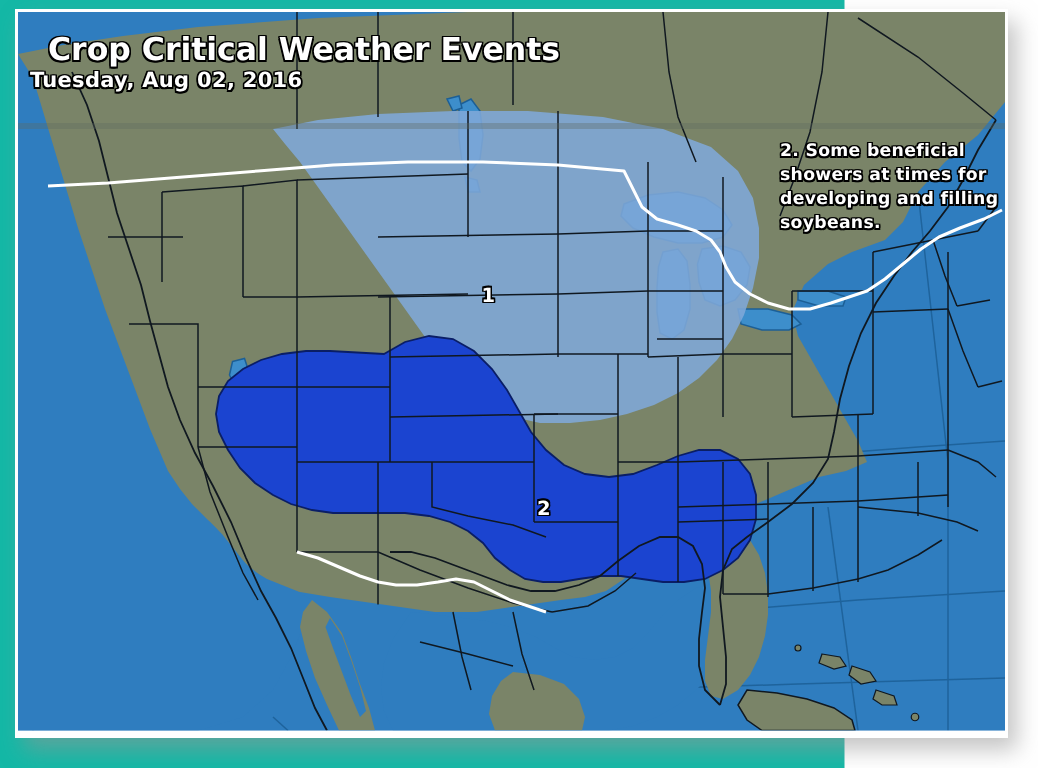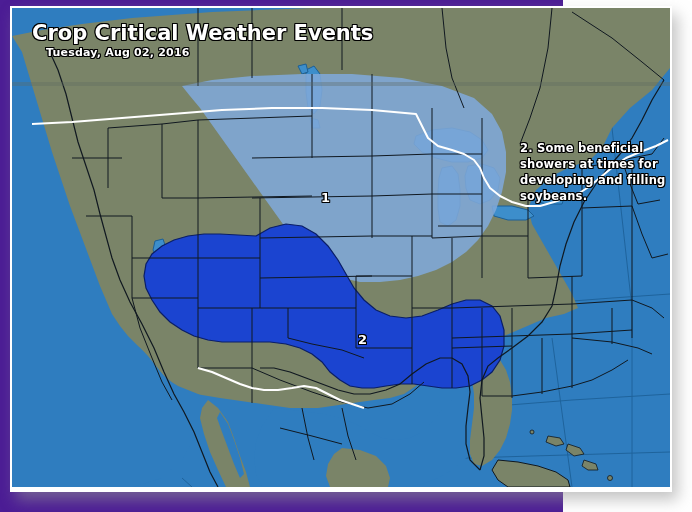--- a/index.html
+++ b/index.html
@@ -11,21 +11,21 @@
     width: 692px;
     height: 512px;
     font-family: "DejaVu Sans", sans-serif;
     overflow: hidden;
   }
 
   #page {
     position: relative;
     width: 563px;
     height: 512px;
-    background: #4c1d95;
+    background: #14b8a6;
   }
 
   
   #frame-shadow {
     position: absolute;
     left: 10px;
     top: 6px;
     width: 662px;
     height: 486px;
     background: #ffffff;
@@ -64,39 +64,38 @@
   }
 
   #title {
     left: 20px;
     top: 13px;
     font-size: 21px;
     font-family: "DejaVu Sans", sans-serif;
     letter-spacing: 0px;
   }
   #subtitle {
-    left: 34px;
+    left: 8px;
     top: 38px;
-    font-size: 11px;
+    font-size: 14px;
   }
 
   #note-left {
     left: 22px;
     top: 84px;
     font-size: 11.5px;
     line-height: 16px;
     width: 165px;
   }
   #note-right {
     left: 508px;
     top: 84px;
     font-size: 11.5px;
     line-height: 16px;
     width: 172px;
-    margin-top: 48px;
   }
 
   .region-label {
     position: absolute;
     color: #ffffff;
     font-weight: bold;
     font-size: 13px;
     text-shadow:
       -1px -1px 0 #000, 1px -1px 0 #000,
       -1px  1px 0 #000, 1px  1px 0 #000,

